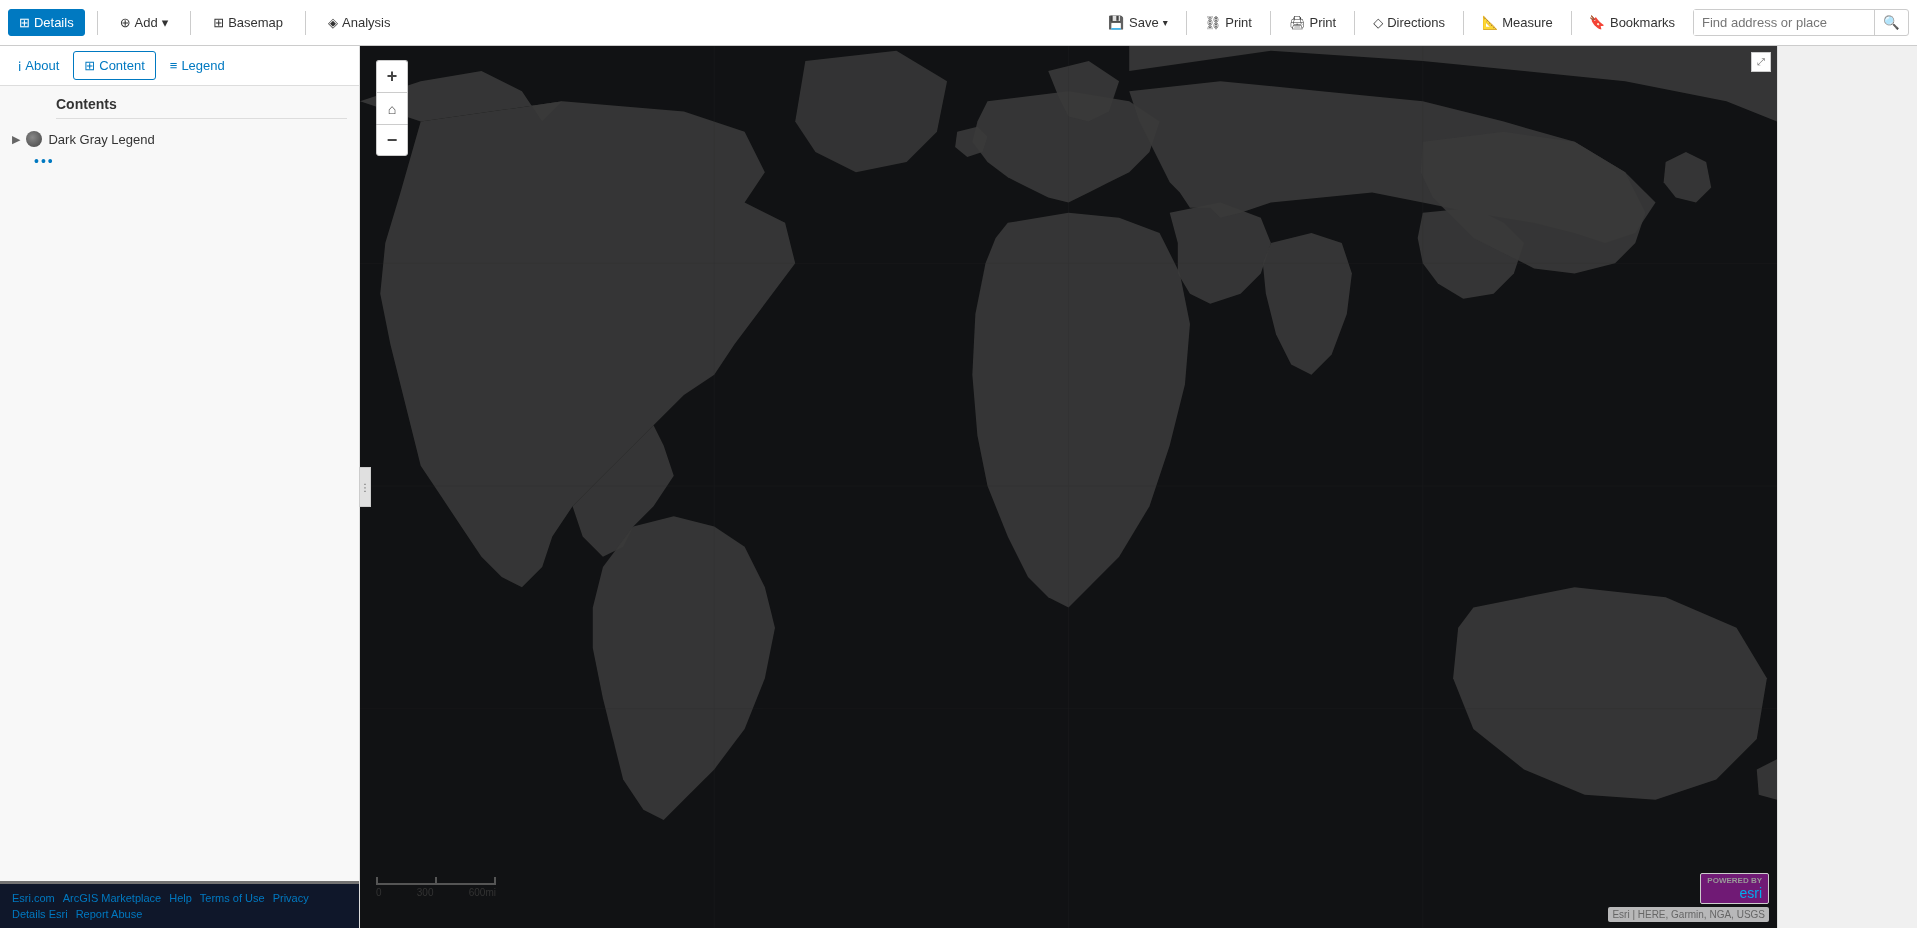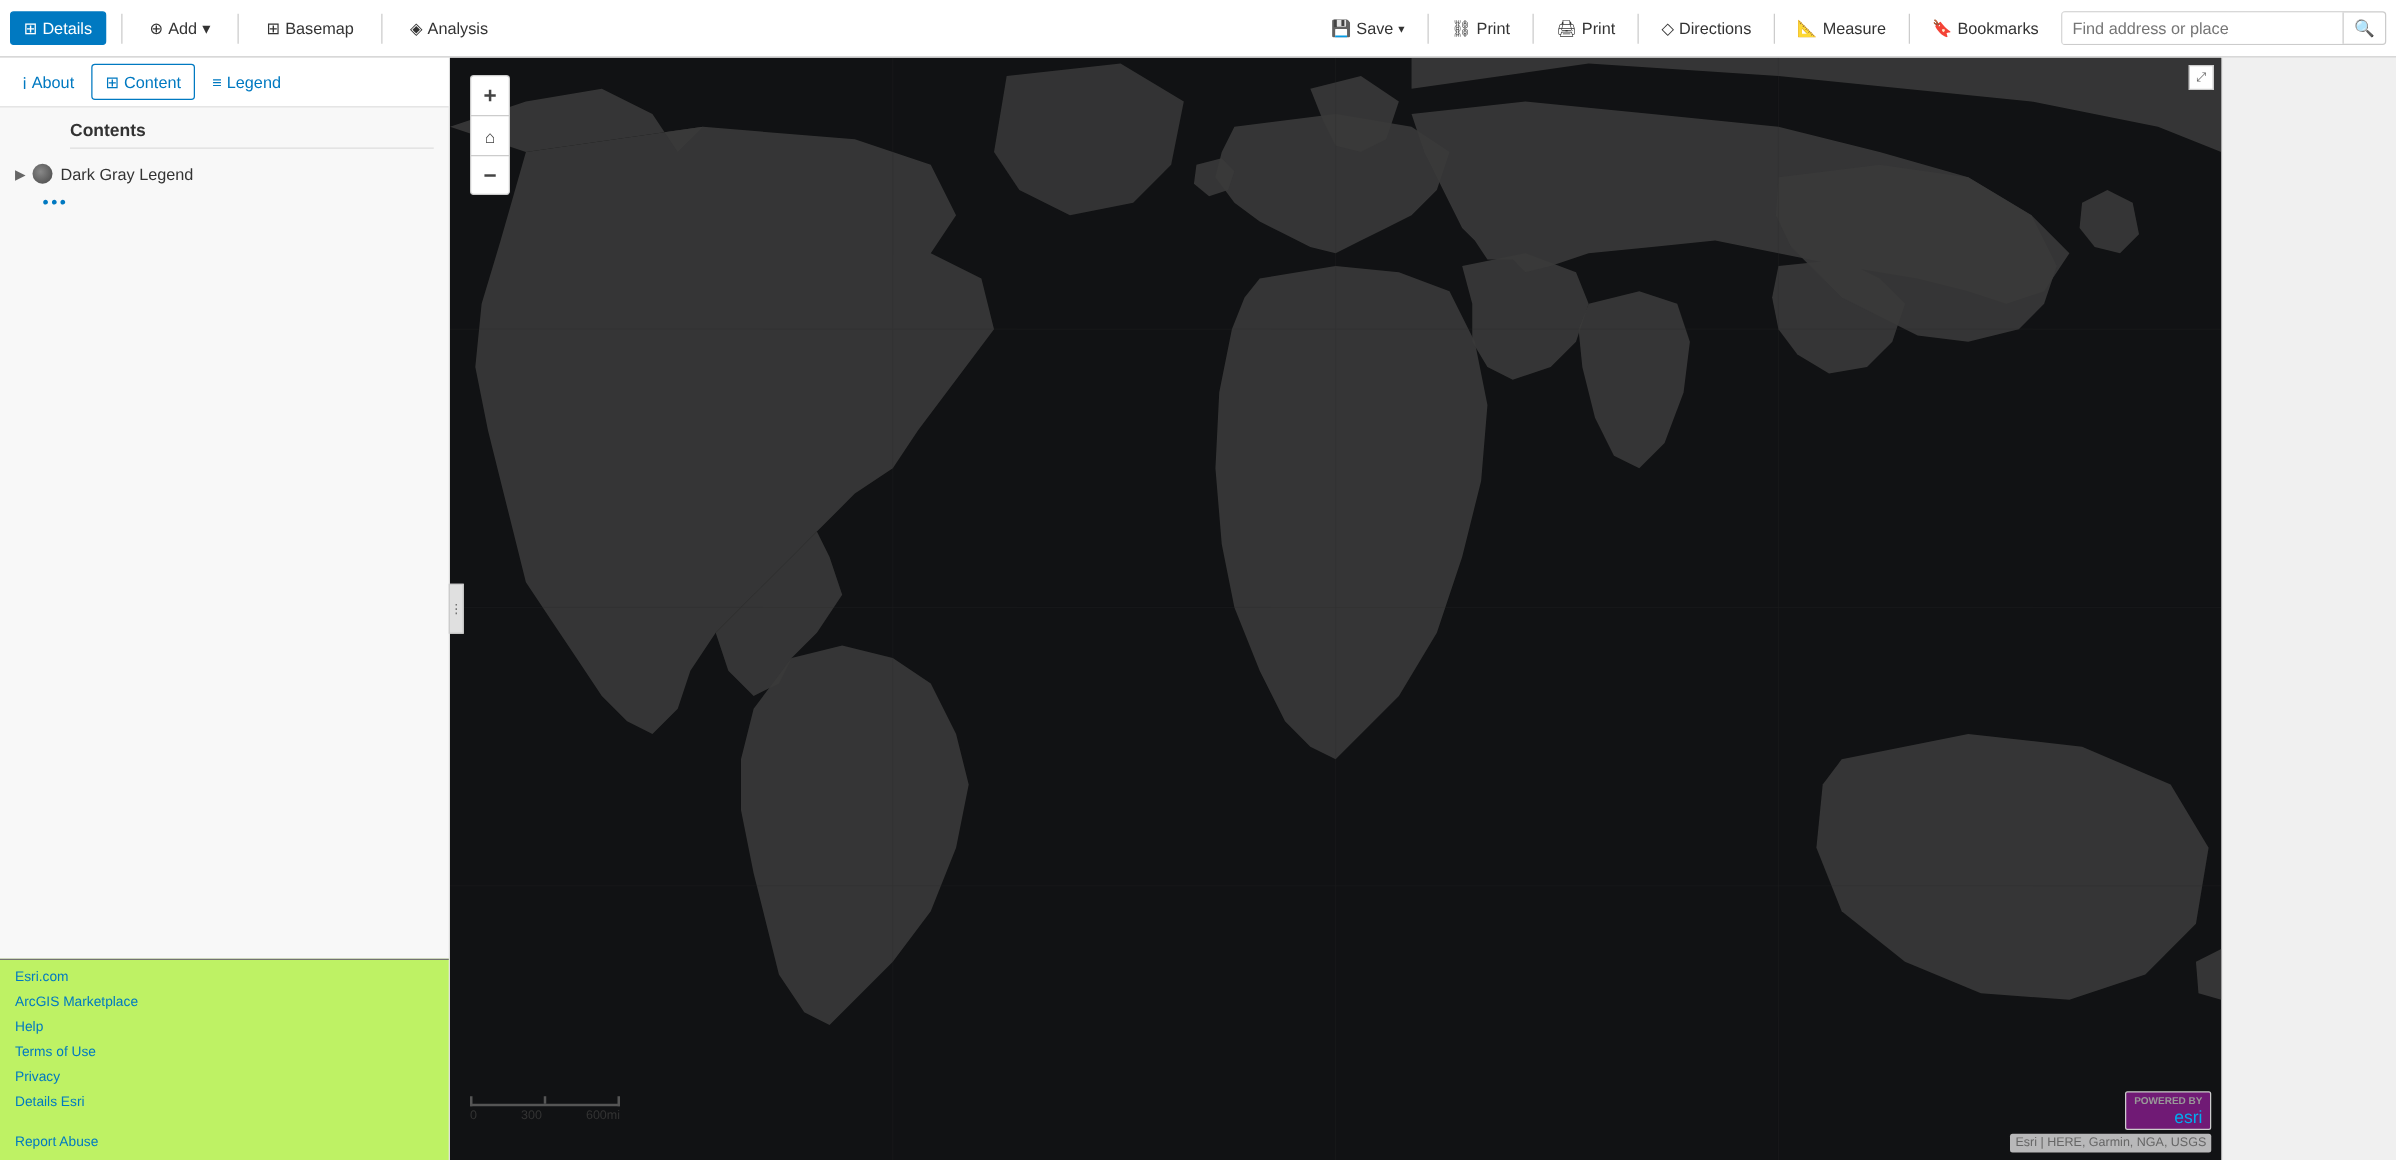--- a/index.html
+++ b/index.html
@@ -75,21 +75,21 @@
       color: #333;
       font-size: 13px;
     }
     .save-btn .arrow { font-size: 10px; }
     .search-container {
       display: flex;
       align-items: center;
       border: 1px solid #ccc;
       border-radius: 3px;
       margin-left: 8px;
-      width: 260px;
+      width: 216px;
     }
     .search-input {
       border: none;
       outline: none;
       padding: 5px 8px;
       font-size: 13px;
       width: 100%;
       color: #999;
     }
     .search-btn {
@@ -195,26 +195,25 @@
       margin-left: 22px;
       margin-top: 2px;
     }
     .layer-dots { color: #0079c1; font-size: 14px; letter-spacing: 2px; cursor: pointer; }
 
     
     #sidebar-footer {
       padding: 8px 12px;
       font-size: 11px;
       color: #0079c1;
-      border-top: 1px solid #737373;
-      background: #bef264;
+      border-top: 3px solid #737373;
+      background: #0f172a;
       display: flex;
       flex-wrap: wrap;
       gap: 4px;
-      flex-direction: column;
     }
     .footer-link { color: #0079c1; text-decoration: none; cursor: pointer; }
     .footer-sep { color: #999; }
 
     
     #map-container {
       flex: 1;
       position: relative;
       overflow: hidden;
       background: #1a1a1a;

